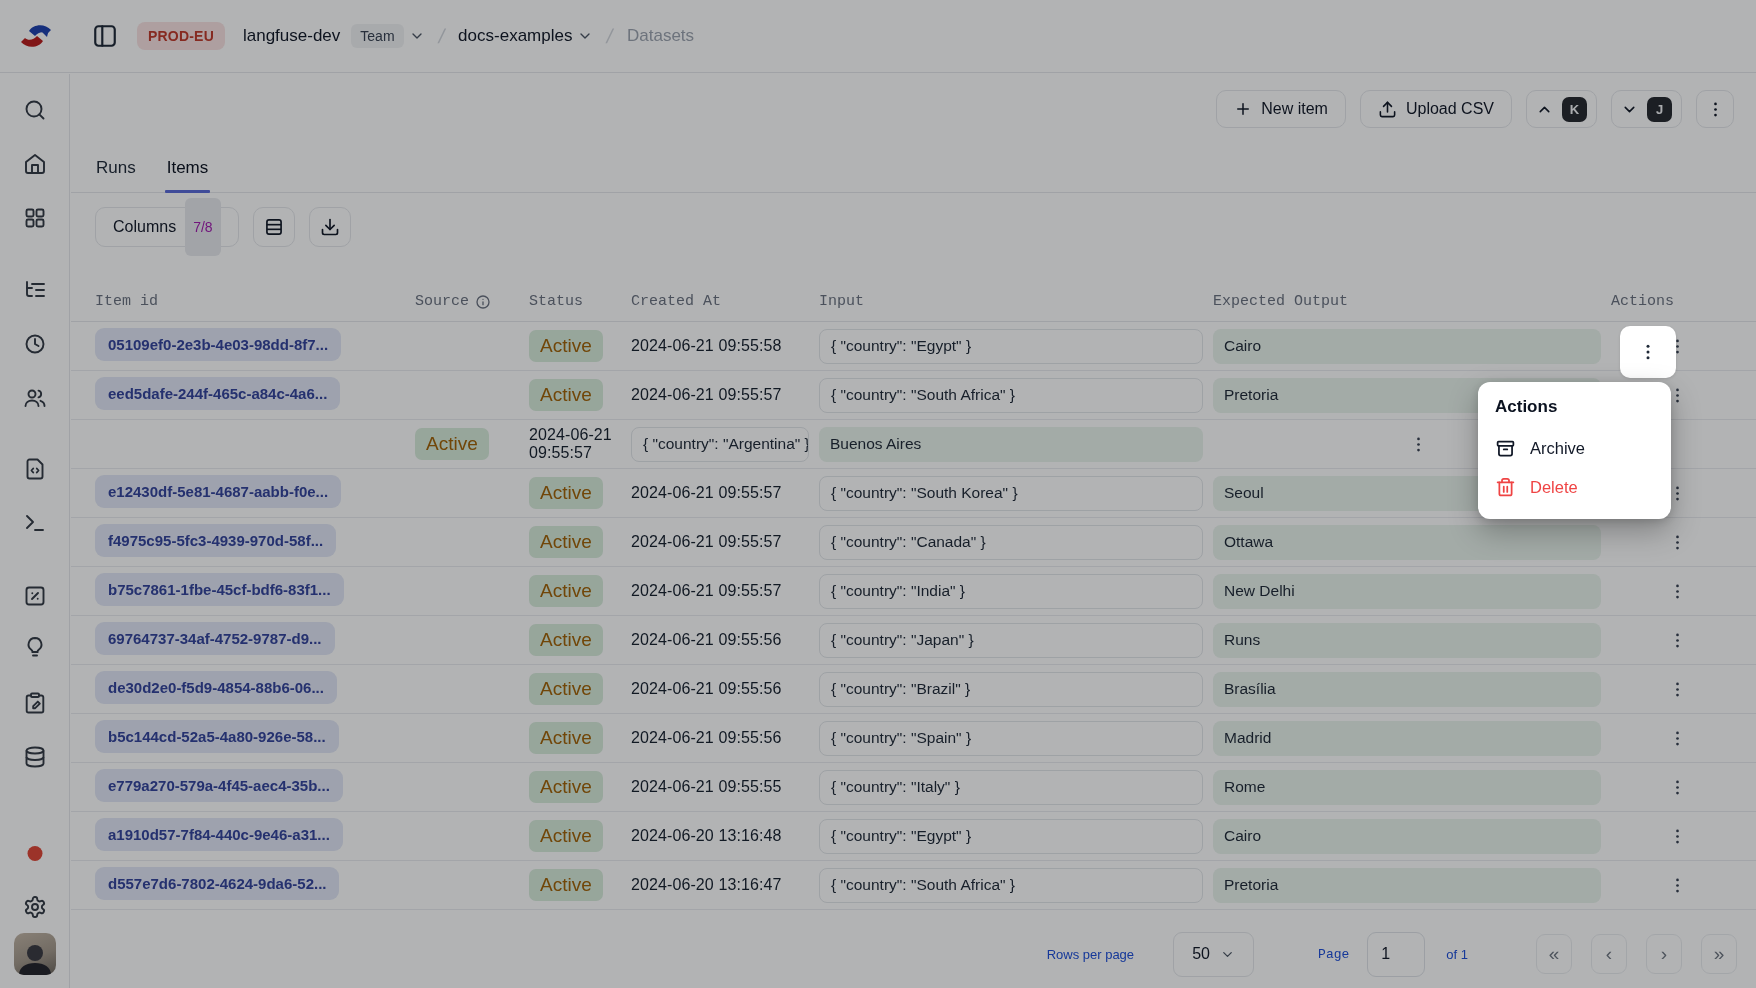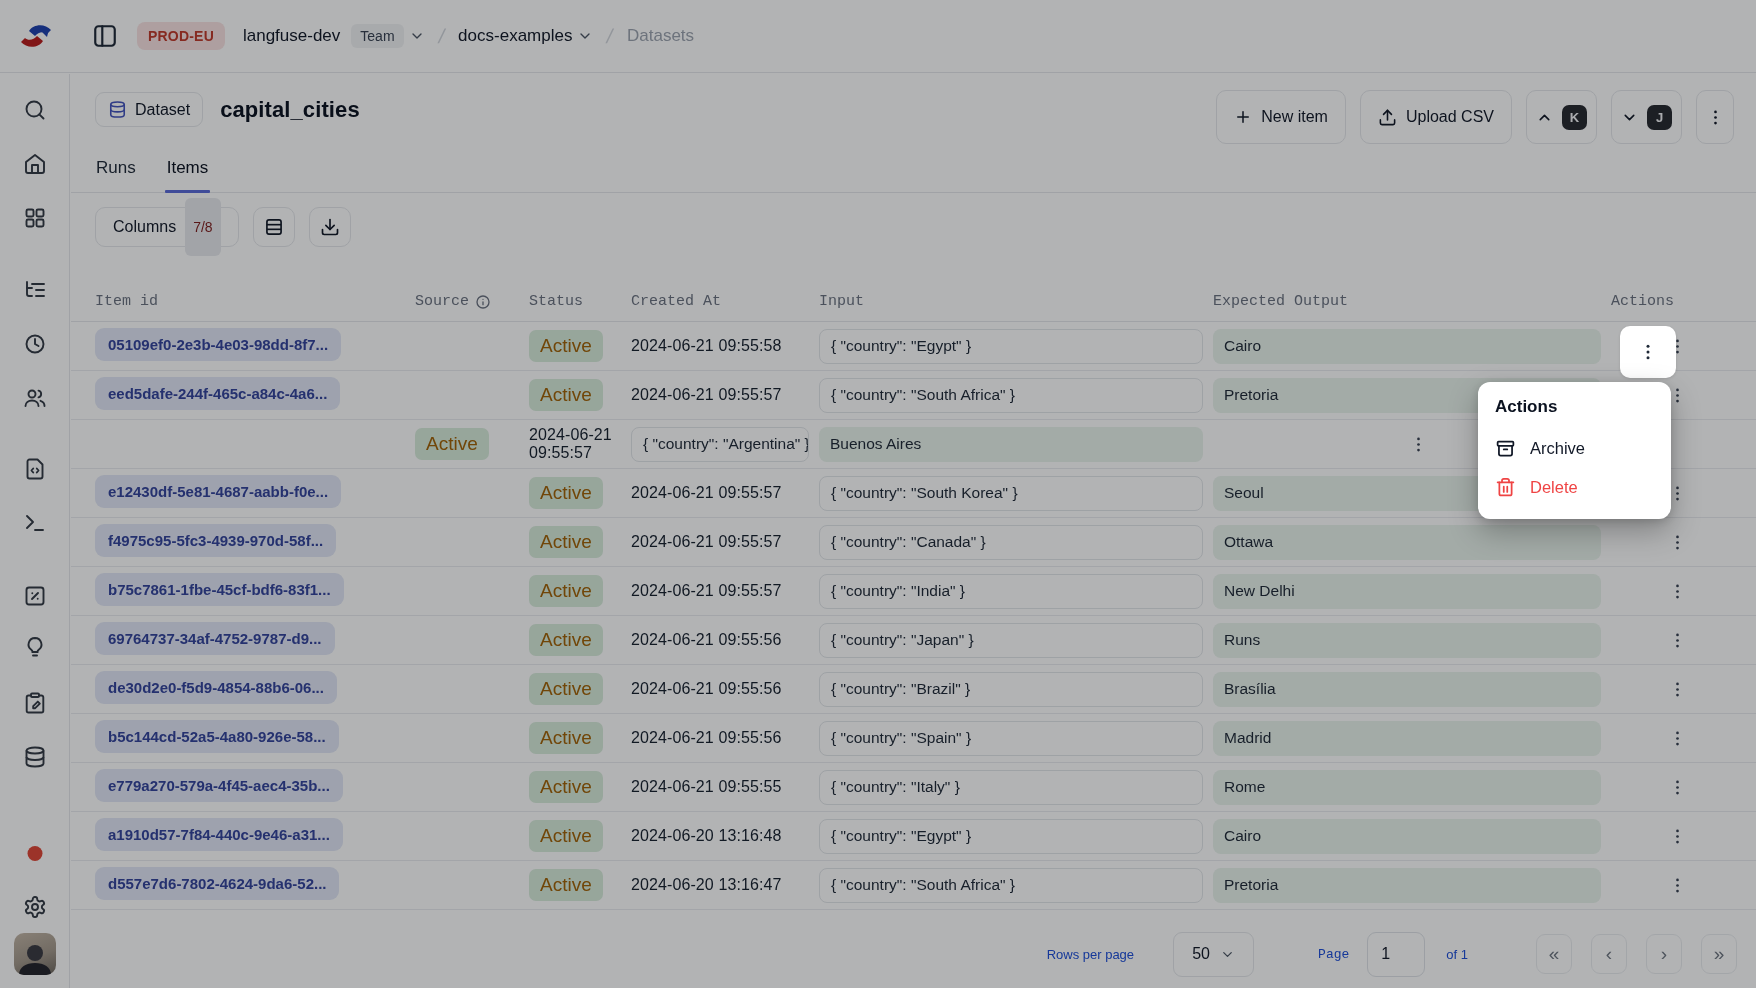--- a/index.html
+++ b/index.html
@@ -45,39 +45,39 @@
 
   .ds-row { position:absolute; top:18px; left:24px; display:flex; align-items:center; gap:17px; }
   .ds-pill {
     display:flex; align-items:center; gap:8px; border:1px solid #e5e7eb;
     border-radius:9px; padding:7px 12px; background:#fff;
   }
   .page-title { font-size:22px; font-weight:700; color:#0b1220; letter-spacing:.1px; }
 
   .hdr-actions { position:absolute; top:16px; right:22px; display:flex; align-items:center; gap:14px; }
   .btn {
-    display:flex; align-items:center; gap:9px; height:54px; border:1px solid #e5e7eb;
+    display:flex; align-items:center; gap:9px; height:38px; border:1px solid #e5e7eb;
     border-radius:10px; background:#fff; padding:0 17px; font-size:16px; color:#111827;
     font-family:"Liberation Sans", sans-serif; cursor:pointer; font-weight:500;
   }
   .btn.sq { padding:0 9px; }
   .mini-avatar {
     width:25px; height:25px; border-radius:7px; background:#26292f; color:#f3f4f6;
     font-size:13px; font-weight:700; display:flex; align-items:center; justify-content:center;
   }
   .btn-kebab { width:38px; justify-content:center; padding:0; }
 
   .tabs { position:absolute; top:71px; left:0; right:0; height:48px; border-bottom:1px solid #e5e7eb; display:flex; align-items:flex-end; padding-left:25px; gap:31px; }
   .tab { font-size:17px; color:#1f2937; padding-bottom:14px; position:relative; cursor:pointer; background:none; border:none; font-family:"Liberation Sans", sans-serif; }
   .tab.active { color:#0b1220; font-weight:500; }
   .tab.active::after { content:""; position:absolute; left:-2px; right:-2px; bottom:-1px; height:3px; background:#5a6ad8; border-radius:1px; }
 
   .toolbar { position:absolute; top:133px; left:24px; display:flex; align-items:center; gap:14px; }
   .tool-btn { height:40px; }
-  .count-badge { background:#e8eaee; color:#7f1d1d; font-size:14px; padding:21px 8px; border-radius:6px; font-weight:400; }
+  .count-badge { background:#e8eaee; color:#a21caf; font-size:14px; padding:21px 8px; border-radius:6px; font-weight:400; }
   .tool-icon-btn { width:42px; height:40px; justify-content:center; padding:0; }
 
   
   .tbl { position:absolute; top:208px; left:0; right:0; }
   .tr {
     display:grid; grid-template-columns:320px 114px 102px 188px 394px 398px 1fr;
     align-items:center; padding:0 24px; border-bottom:1px solid #e9ebef;
   }
   .tr.head { height:40px; border-bottom:1px solid #e5e7eb;font-family:Liberation Mono, monospace; }
   .tr.body-row { height:49px; }
@@ -272,31 +272,20 @@
     <button class="side-ic side-avatar" style="top:859px">
       <svg width="42" height="34" viewBox="0 0 42 34">
           <circle cx="21" cy="12" r="8" fill="#3a3a42"></circle>
           <path d="M5 34c0-8 7-12 16-12s16 4 16 12z" fill="#23232b"></path>
         </svg>
     </button>
   </nav>
 
   <main class="main">
 
-    <div class="ds-row">
-      <span class="ds-pill">
-        <svg width="19" height="19" viewBox="0 0 24 24" fill="none" stroke="#4353bd" stroke-width="2">
-            <ellipse cx="12" cy="5.5" rx="8.5" ry="3"></ellipse>
-            <path d="M3.5 5.5v13c0 1.7 3.8 3 8.5 3s8.5-1.3 8.5-3v-13"></path>
-            <path d="M3.5 12c0 1.7 3.8 3 8.5 3s8.5-1.3 8.5-3"></path>
-          </svg>
-        <span>Dataset</span>
-      </span>
-      <h1 class="page-title">capital_cities</h1>
-    </div>
 
     <div class="hdr-actions">
       <button class="btn">
         <svg width="18" height="18" viewBox="0 0 24 24" fill="none" stroke="currentColor" stroke-width="2" stroke-linecap="round">
             <path d="M5 12h14"></path>
             <path d="M12 5v14"></path>
           </svg>
         <span>New item</span>
       </button>
       <button class="btn">

